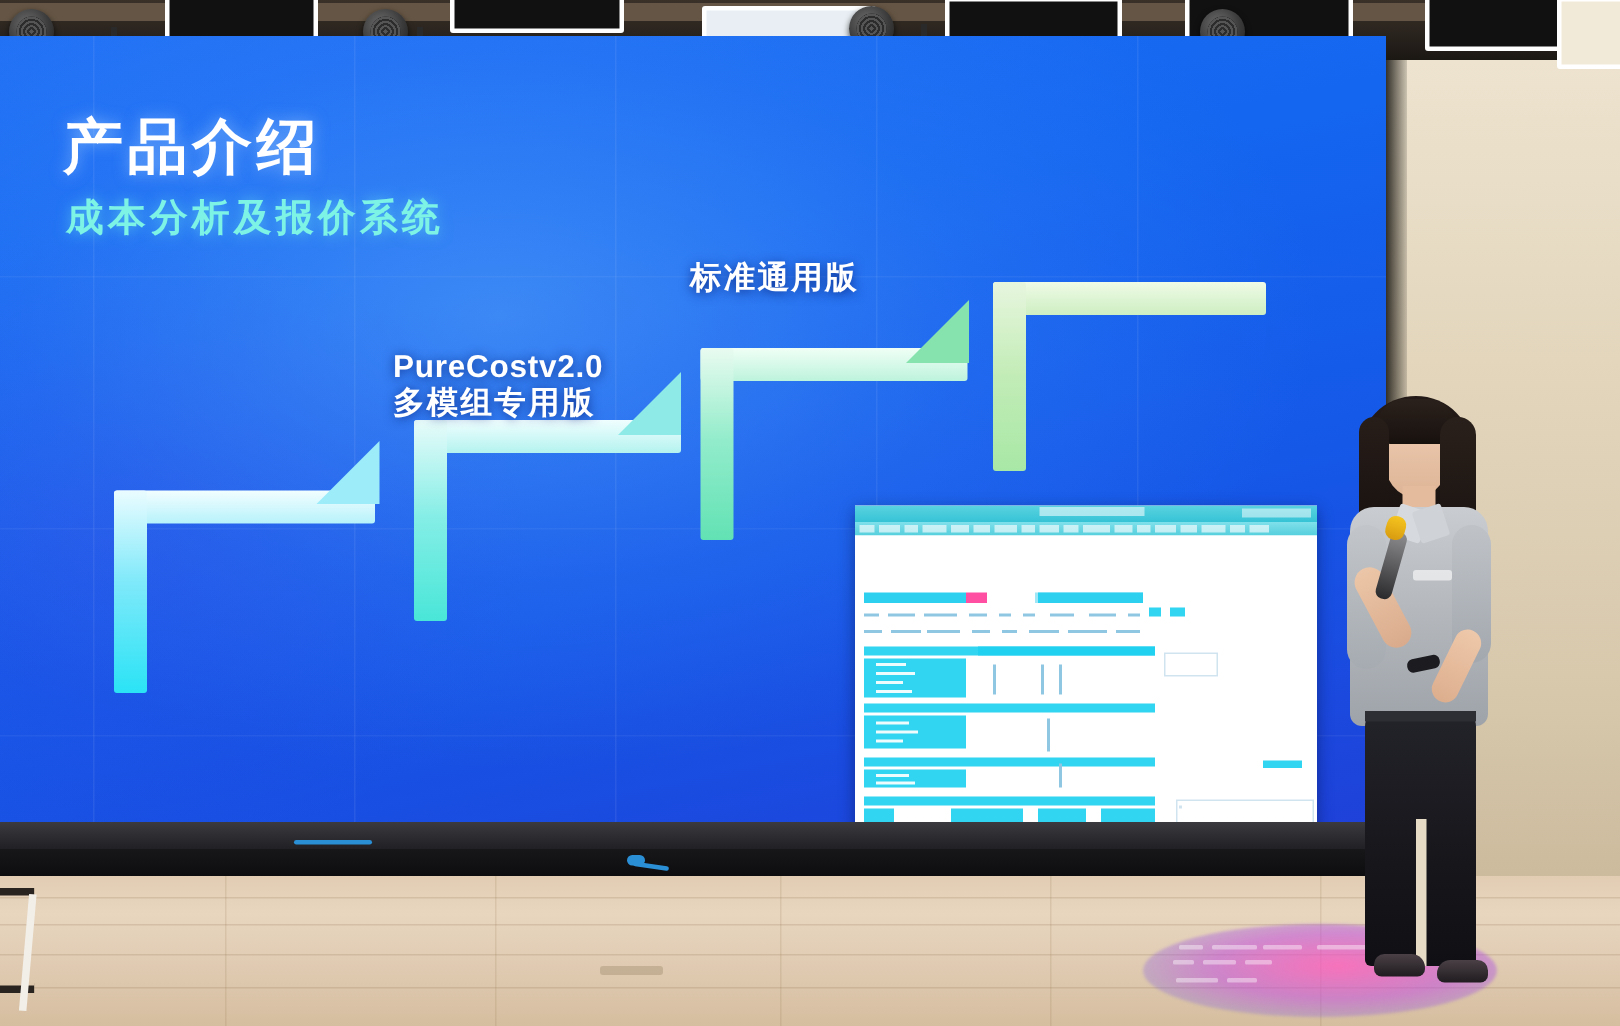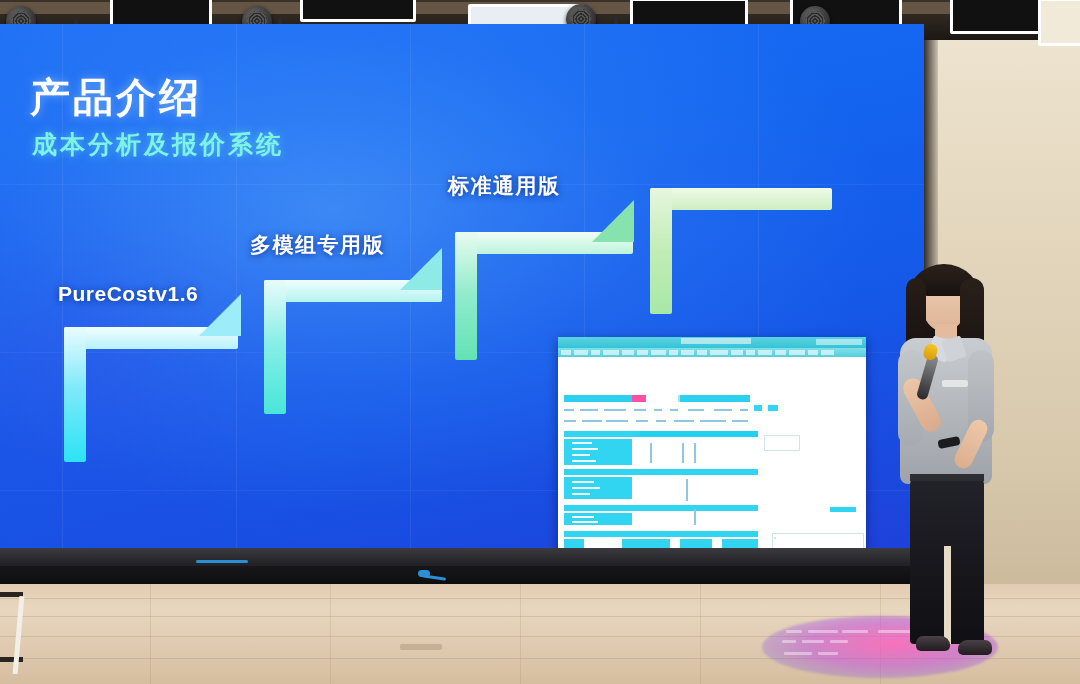--- a/index.html
+++ b/index.html
@@ -33,21 +33,21 @@
       linear-gradient(168deg,#1f6ff5 0%,#1466f0 30%,#1558e8 62%,#1f3fd8 100%);
   }
   .led-seam{position:absolute;top:0;bottom:0;width:1px;background:rgba(255,255,255,.07);}
   .led-seam-h{position:absolute;left:0;right:0;height:1px;background:rgba(255,255,255,.05);}
   .led-bottom-bar{position:absolute;left:0;top:548px;width:924px;height:36px;
     background:linear-gradient(180deg,#3b3b3f 0%,#232327 45%,#121214 100%);}
   .led-kick{position:absolute;left:0;top:566px;width:938px;height:20px;
     background:linear-gradient(180deg,#17171a,#0c0c0e);}
 
   
-  .slide{position:absolute;inset:0;}
+  .slide{position:absolute;inset:0;margin-left:12px;}
   .title{position:absolute;left:30px;top:46px;font-size:40px;font-weight:bold;color:#ffffff;
     letter-spacing:3px;text-shadow:0 0 10px rgba(180,220,255,.55);}
   .subtitle{position:absolute;left:32px;top:104px;font-size:25px;font-weight:bold;color:#7df3e6;
     letter-spacing:3px;text-shadow:0 0 9px rgba(120,255,235,.5);}
 
   
   .step{position:absolute;}
   .riser{position:absolute;bottom:0;left:0;border-radius:2px;}
   .tread{position:absolute;top:0;left:0;height:22px;border-radius:2px;}
 
@@ -178,29 +178,29 @@
 
       <div class="title">产品介绍</div>
       <div class="subtitle">成本分析及报价系统</div>
 
       <div class="step" style="left:64px;top:303px;width:174px;height:135px;">
         <div class="tread" style="width:174px;background:linear-gradient(180deg,#f2feff,#b7f2fb);"></div>
         <div class="riser" style="width:22px;height:135px;background:linear-gradient(180deg,#eafcff 0%,#7fe9fa 45%,#2ae3f5 100%);"></div>
       </div>
       <div class="arrow" style="left:199px;top:270px;border-left:42px solid transparent;border-bottom:42px solid #9cecfa;"></div>
       <div class="steplabel" style="left:58px;top:258px;">
-        <span class="l1">PureCostv1.6</span>
       </div>
 
       <div class="step" style="left:264px;top:256px;width:178px;height:134px;">
         <div class="tread" style="width:178px;background:linear-gradient(180deg,#f0feff,#b4f3ef);"></div>
         <div class="riser" style="width:22px;height:134px;background:linear-gradient(180deg,#e8fbfa 0%,#85eee6 48%,#49e6d8 100%);"></div>
       </div>
       <div class="arrow" style="left:400px;top:224px;border-left:42px solid transparent;border-bottom:42px solid #8eeae6;"></div>
       <div class="steplabel" style="left:250px;top:209px;">
+        <span class="l1">PureCostv2.0</span>
         <span class="l2">多模组专用版</span>
       </div>
 
       <div class="step" style="left:455px;top:208px;width:178px;height:128px;">
         <div class="tread" style="width:178px;background:linear-gradient(180deg,#f0fff5,#bdf3dd);"></div>
         <div class="riser" style="width:22px;height:128px;background:linear-gradient(180deg,#e9fbf0 0%,#92eccb 48%,#62e2b4 100%);"></div>
       </div>
       <div class="arrow" style="left:592px;top:176px;border-left:42px solid transparent;border-bottom:42px solid #86e3ae;"></div>
       <div class="steplabel" style="left:448px;top:150px;">
         <span class="l2">标准通用版</span>

